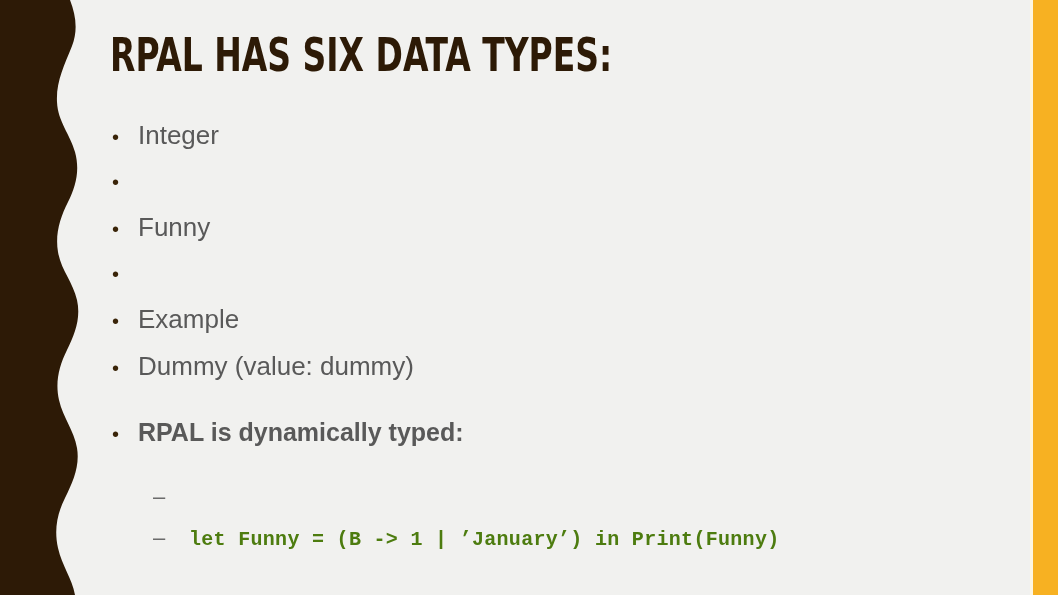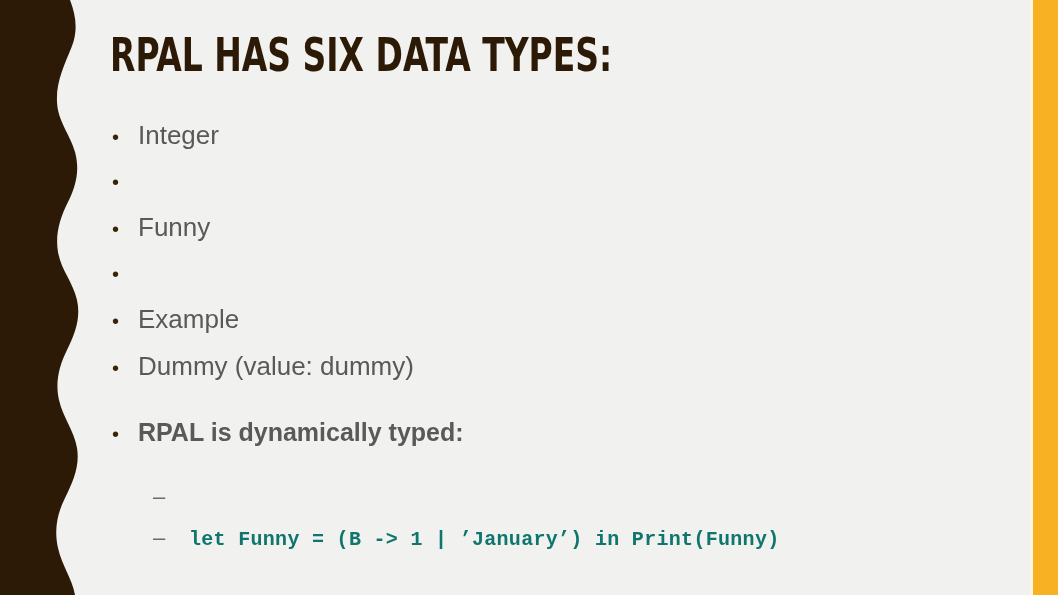--- a/index.html
+++ b/index.html
@@ -125,21 +125,21 @@
     font-size: 22px;
   }
   .sub-row .stext {
     flex: 0 1 auto;
   }
 
   .code {
     font-family: "Liberation Mono", "DejaVu Sans Mono", monospace;
     font-weight: bold;
     font-size: 20px;
-    color: #0f766e;
+    color: #4d7c0f;
     letter-spacing: 0.3px;
     white-space: pre;
   }
   .code-gap {
     display: inline-block;
     width: 14px;
   }
 </style>
 </head>
 <body>

